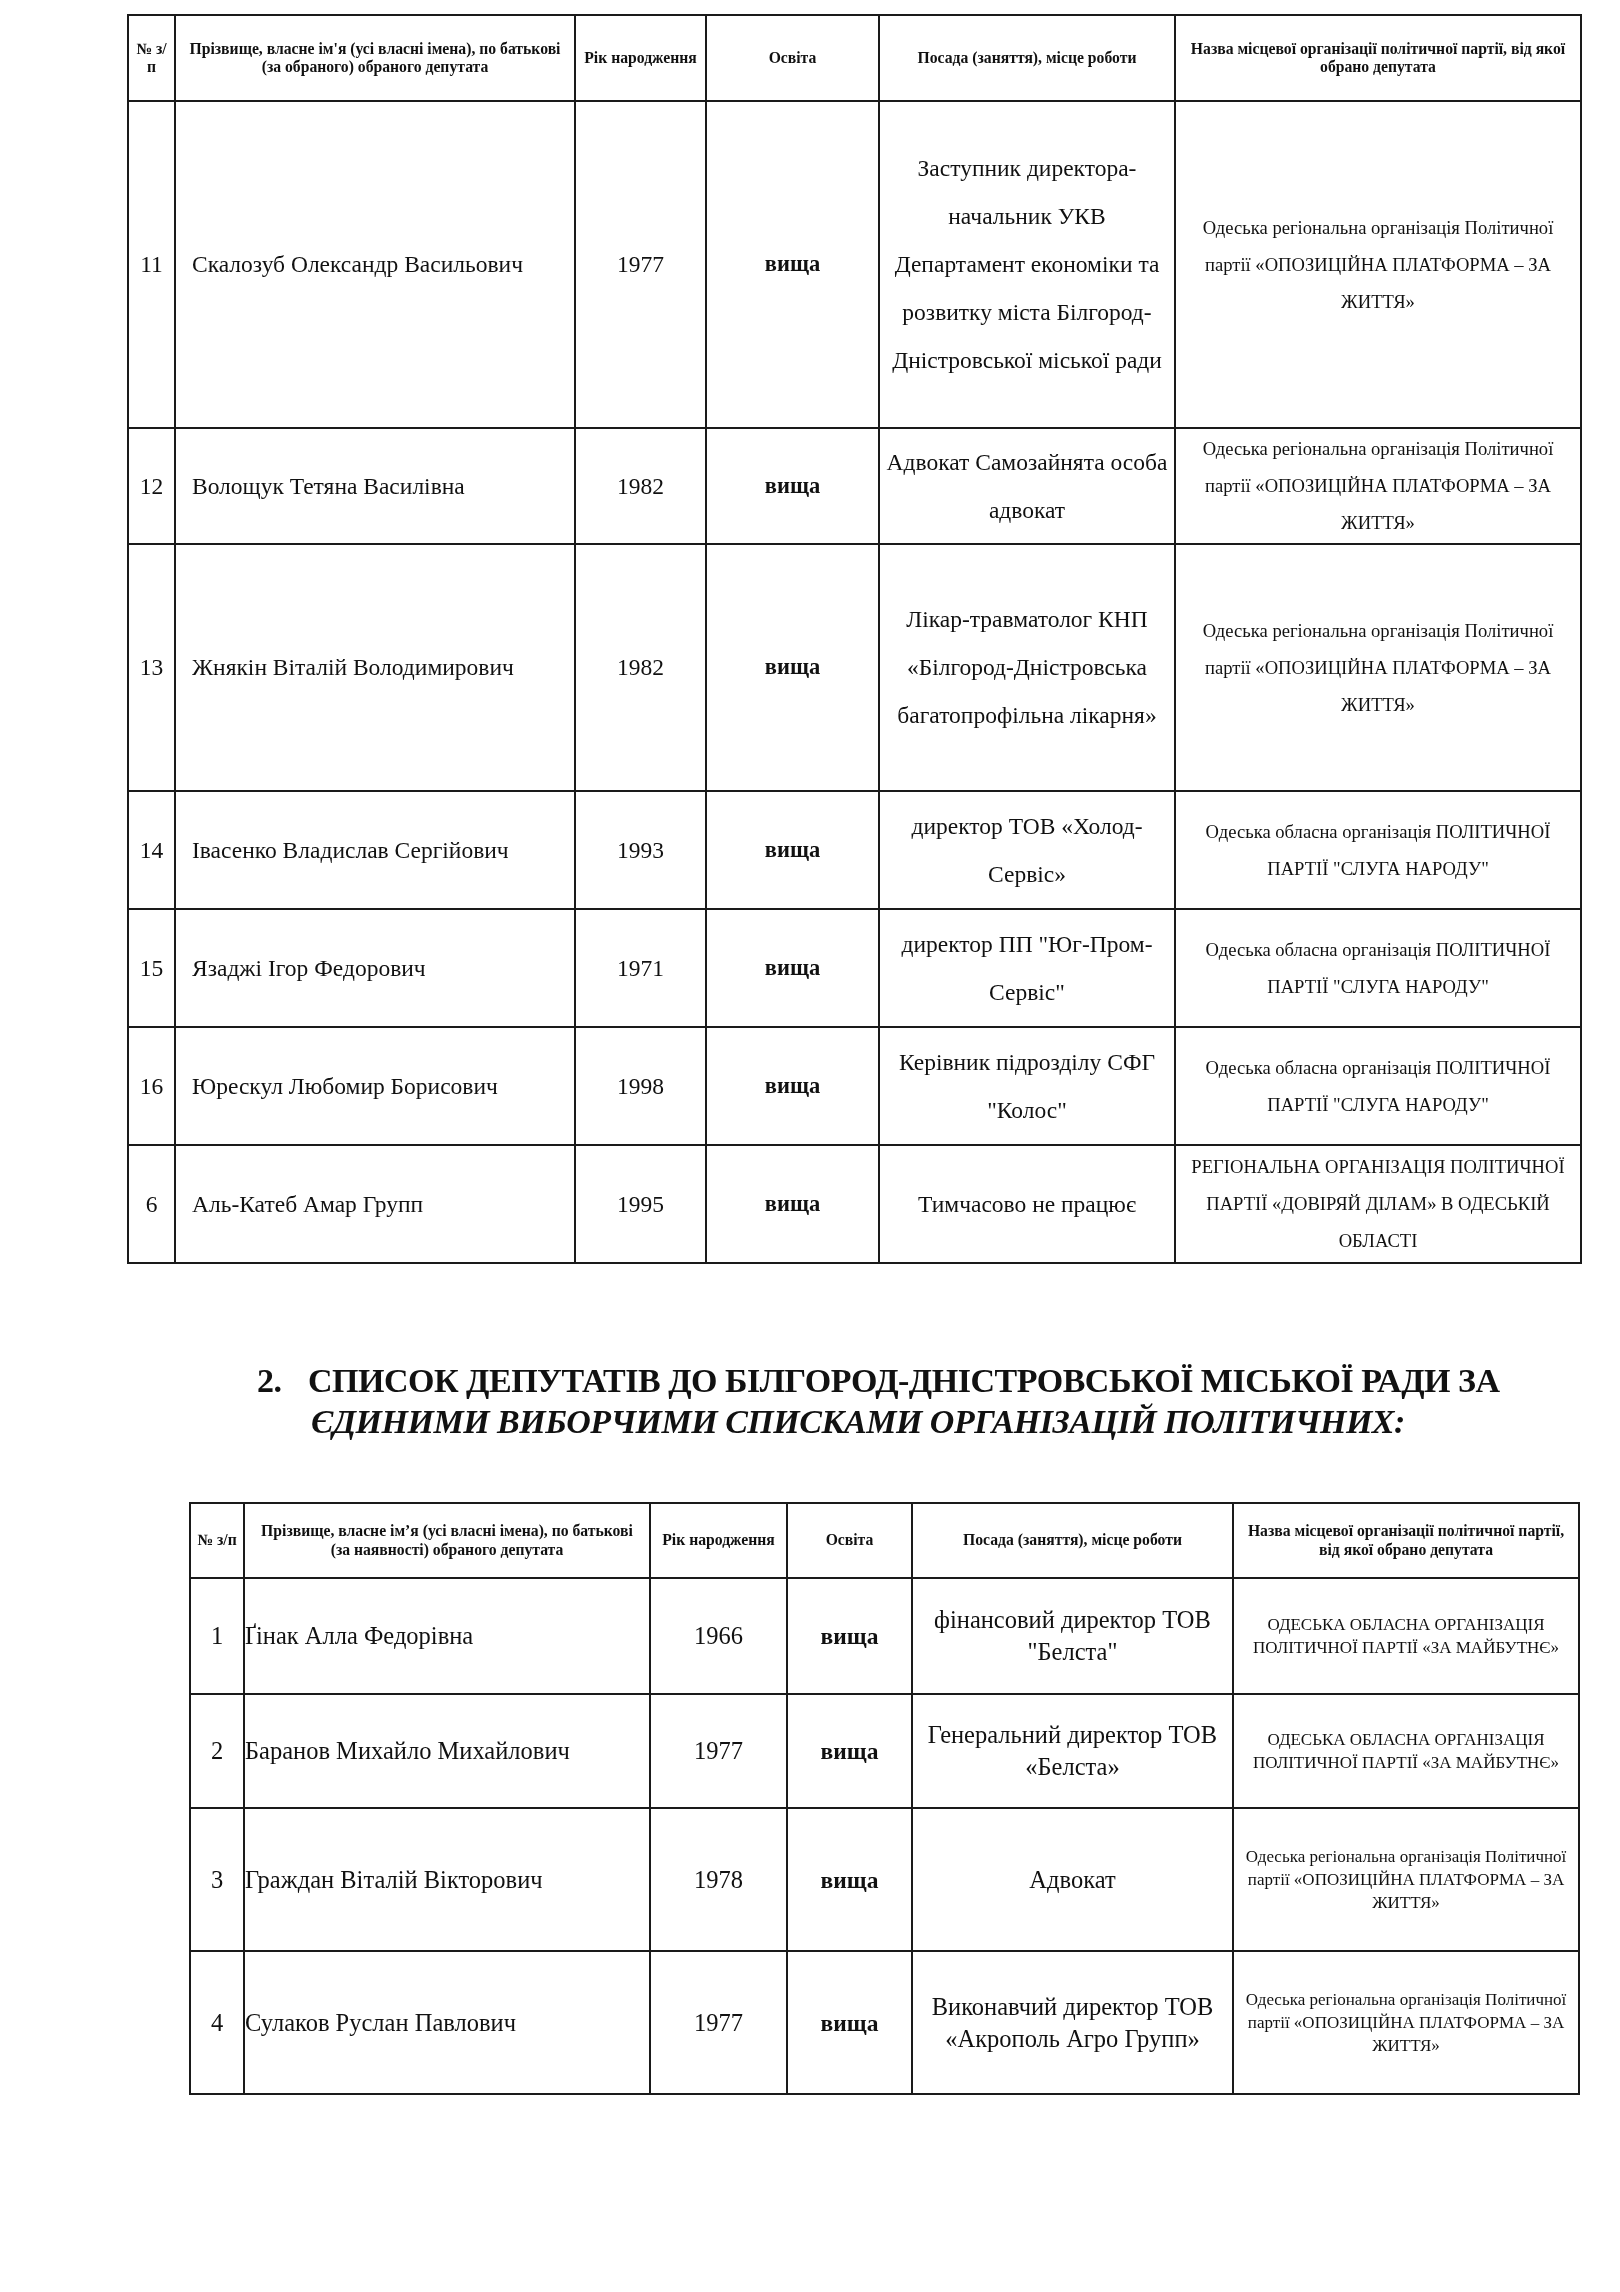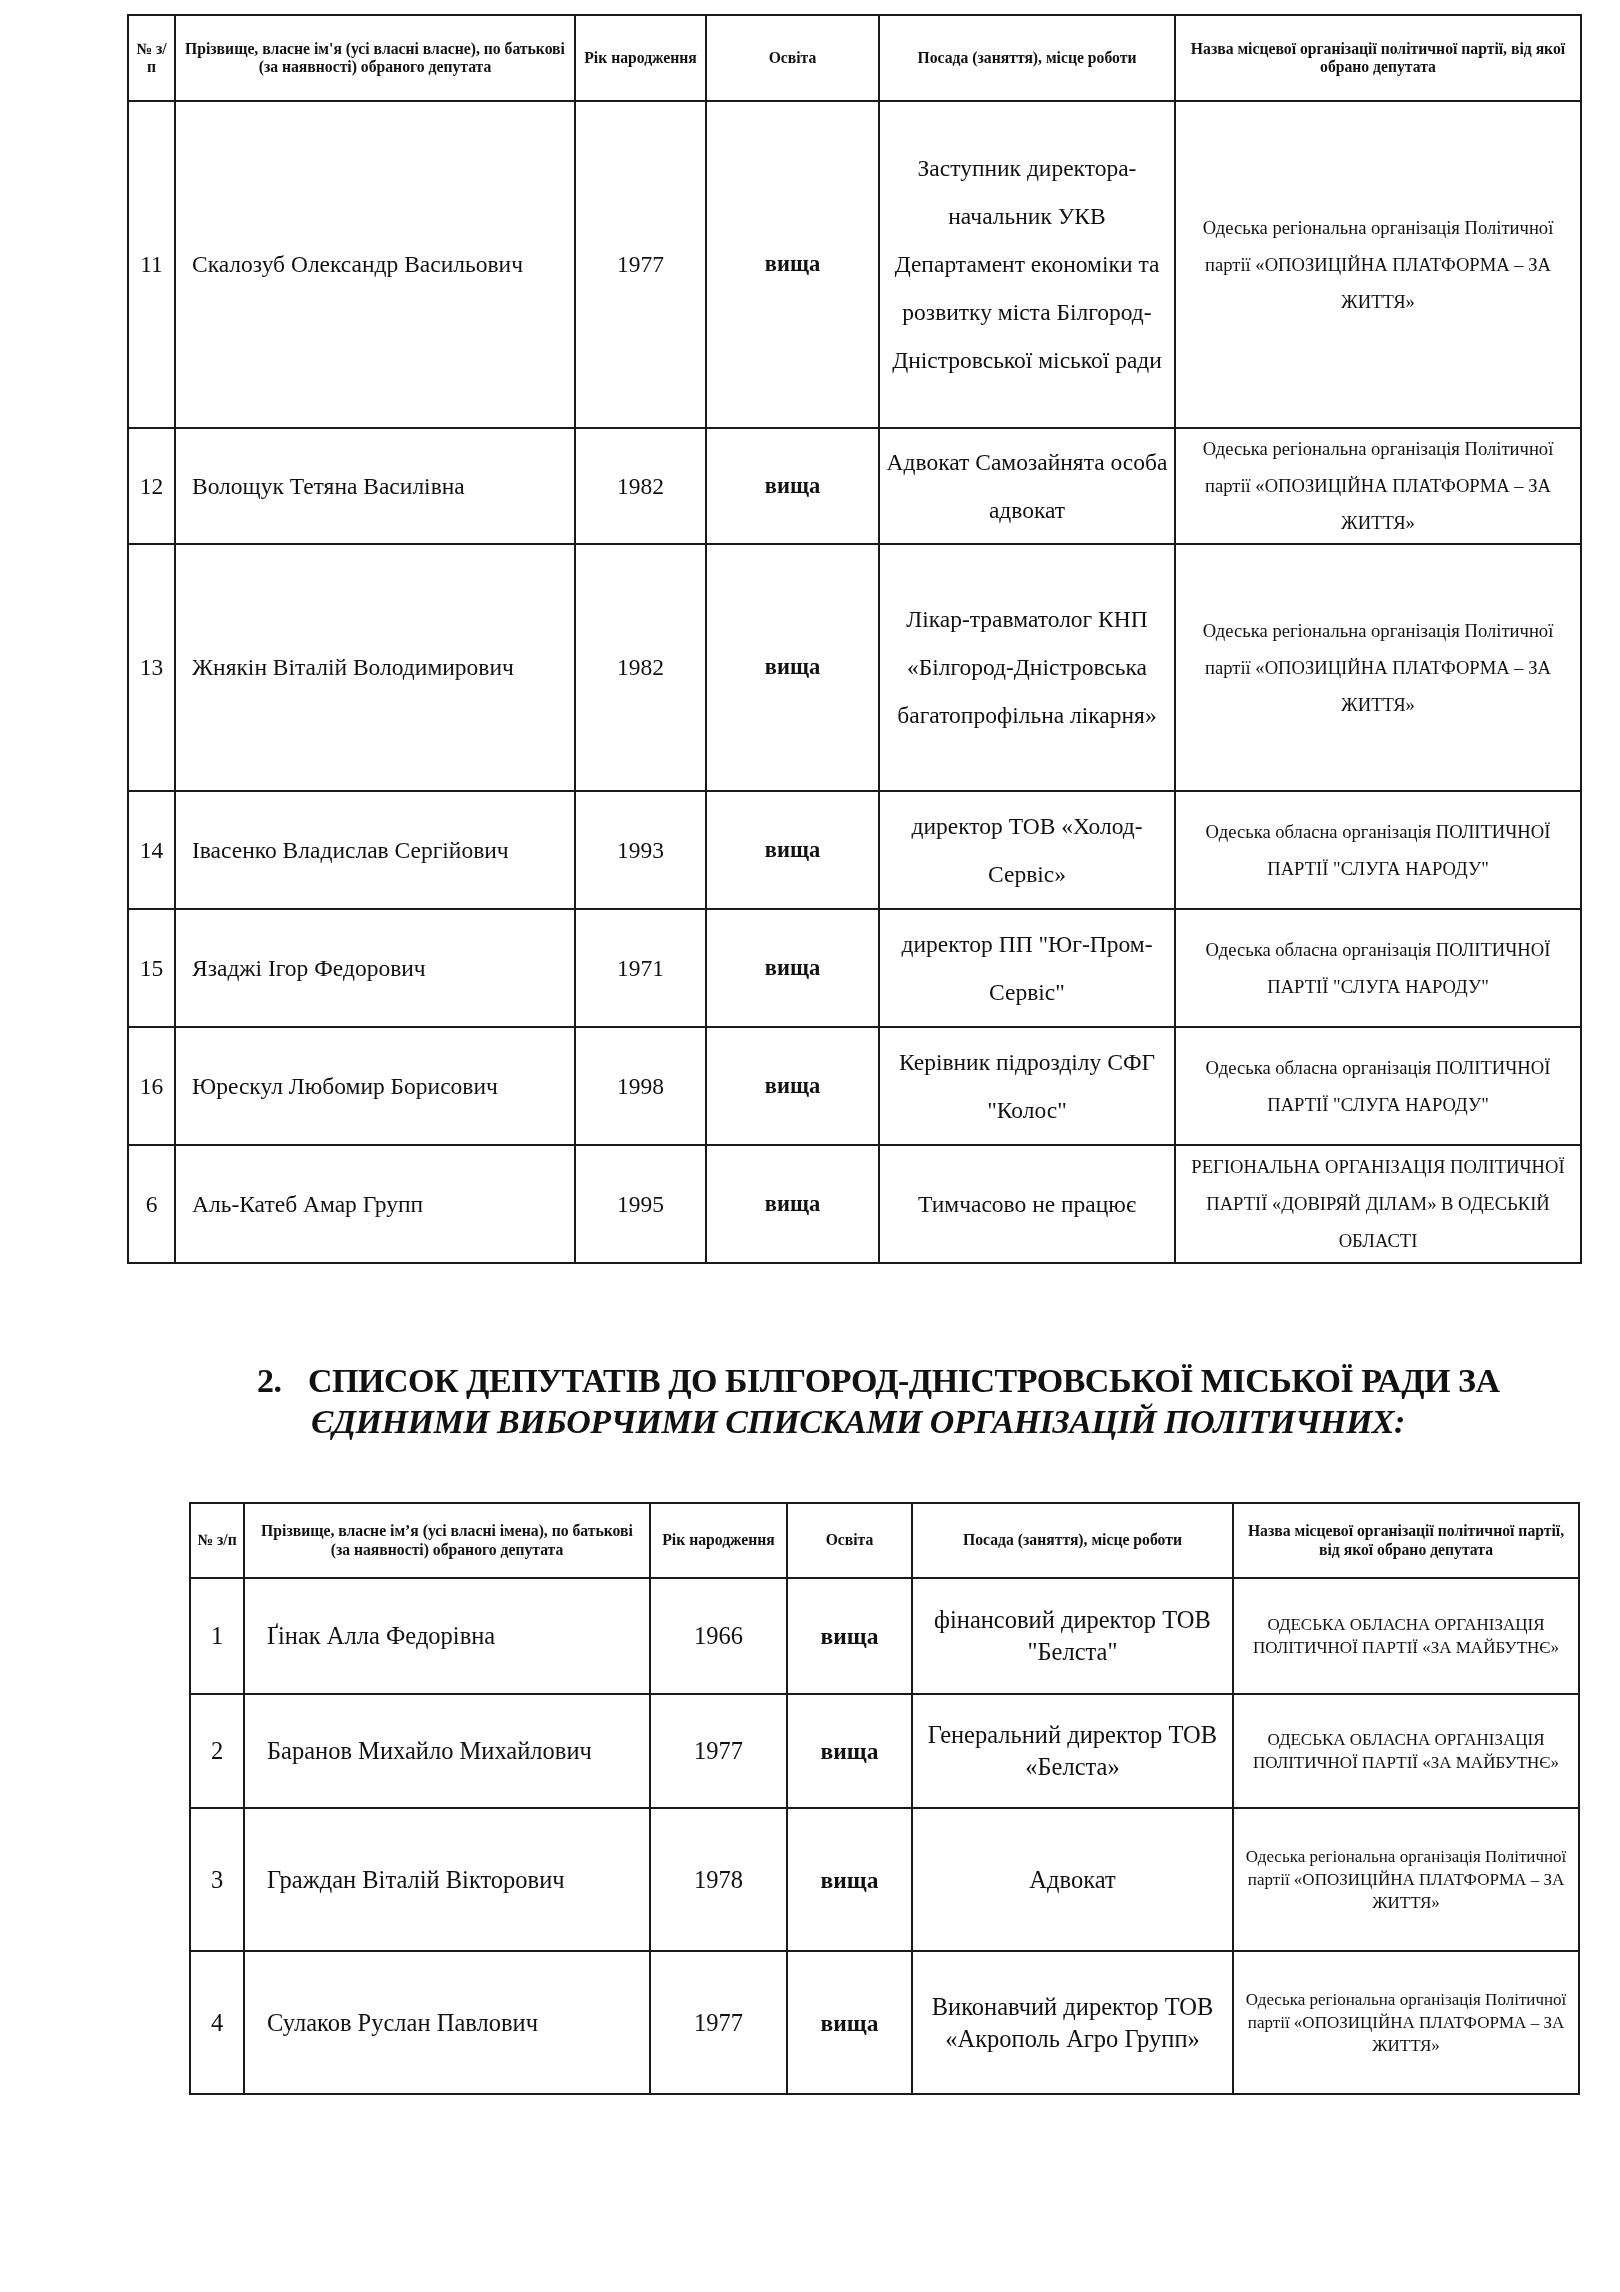--- a/index.html
+++ b/index.html
@@ -24,40 +24,40 @@
     position: absolute; left: 257px; top: 1360px; width: 1313px;
     font-weight: bold; font-size: 34px; line-height: 41px; letter-spacing: -0.5px;
   }
   #section2 .num { display: inline-block; width: 51px; }
   #section2 .line2 { padding-left: 54px; display: block; font-style: italic; }
 
   
   #t2 { left: 189px; top: 1502px; width: 1390px; }
   #t2 th { font-size: 15.7px; height: 73px; }
   #t2 td { font-size: 24.5px; line-height: 32px; }
-  #t2 td.name { text-align: left; padding-left: 22px; }
+  #t2 td.name { text-align: left; padding-left: 0; }
   #t2 td.party { font-size: 17px; line-height: 23px; }
   #t2 td.edu { font-weight: bold; font-size: 23.5px; }
 </style>
 </head>
 <body>
 
 <table id="t1">
   <colgroup>
     <col style="width:47px">
       <col style="width:400px">
       <col style="width:131px">
     <col style="width:173px">
       <col style="width:296px">
       <col style="width:406px">
   </colgroup>
   <thead>
     <tr>
       <th>№ з/п</th>
-      <th>Прізвище, власне ім'я (усі власні власне), по батькові (за наявності) обраного депутата</th>
+      <th>Прізвище, власне ім'я (усі власні імена), по батькові (за обраного) обраного депутата</th>
       <th>Рік народження</th>
       <th>Освіта</th>
       <th>Посада (заняття), місце роботи</th>
       <th>Назва місцевої організації політичної партії, від якої обрано депутата</th>
     </tr>
   </thead>
   <tbody>
     <tr style="height:327px">
       <td>11</td>
       <td class="name">Скалозуб Олександр Васильович</td>

